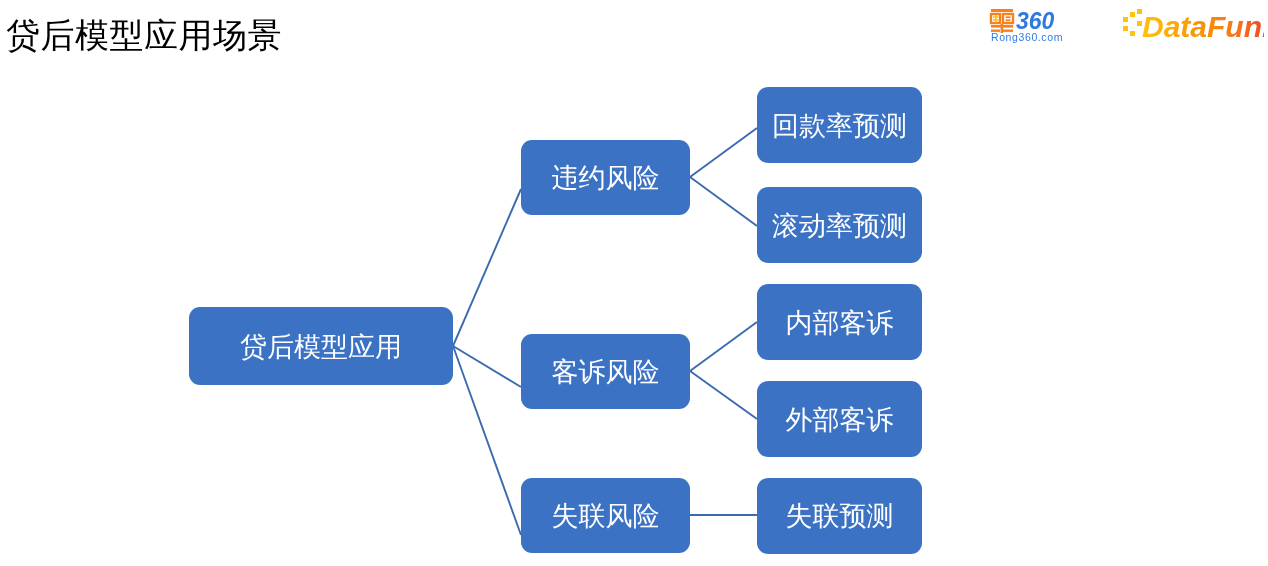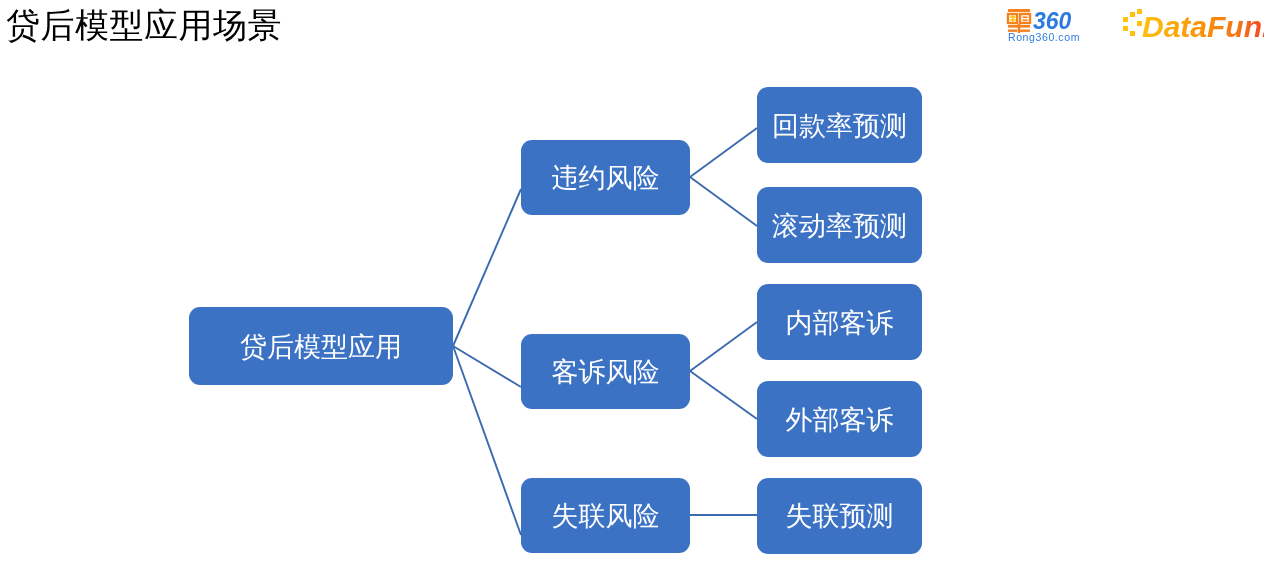--- a/index.html
+++ b/index.html
@@ -17,36 +17,36 @@
   #slide {
     position: relative;
     width: 1268px;
     height: 566px;
     background: #ffffff;
   }
   
   #slide-title {
     position: absolute;
     left: 6px;
-    top: 2px;
+    top: 12px;
     font-size: 34px;
     line-height: 46px;
     color: #000000;
     letter-spacing: 0.5px;
     white-space: nowrap;
   }
   
   #logo-bar {
     position: absolute;
     right: 4px;
     top: 6px;
     height: 40px;
     display: flex;
     align-items: center;
-    gap: 4px;
+    gap: 21px;
   }
   .logo { display: block; }
   
   #diagram {
     position: absolute;
     left: 0;
     top: 46px;
     width: 1268px;
     height: 520px;
   }

